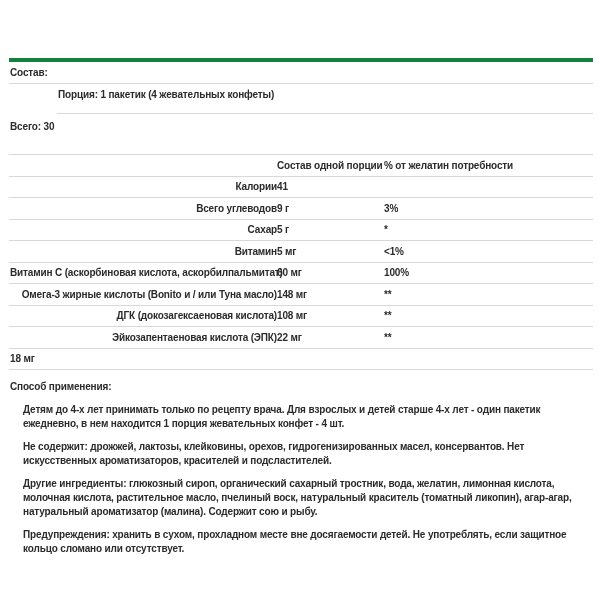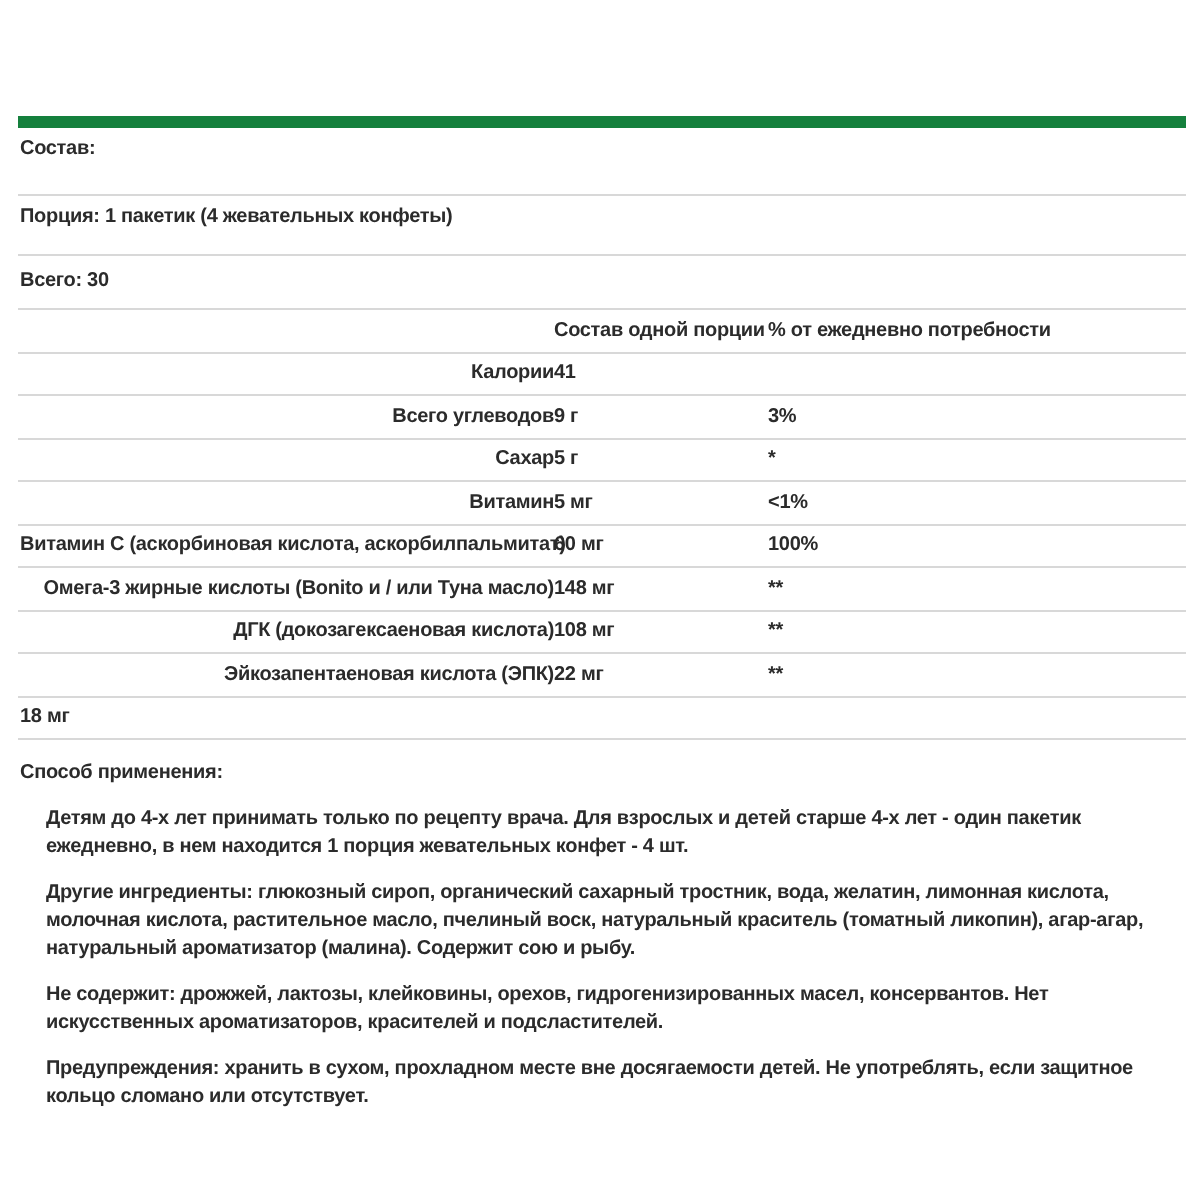--- a/index.html
+++ b/index.html
@@ -19,31 +19,32 @@
   }
   .sheet {
     margin: 58px 7px 0 9px;
   }
   .info-row {
     border-bottom: 1px solid #d8d8d8;
     line-height: 11px;
     padding-left: 1px;
   }
   .info-row.composition {
-    border-top: 6px solid #15803d;
+    border-top: 4px solid #15803d;
     padding-top: 5px;
-    padding-bottom: 17px;
+    padding-bottom: 5px;
   }
   .info-row.serving {
     padding-top: 5px;
     padding-bottom: 13px;
+    margin-left: 48px;
   }
   .info-row.total {
     padding-top: 7px;
-    padding-bottom: 8px;
+    padding-bottom: 22px;
   }
   .trow {
     display: grid;
     grid-template-columns: 267px 107px 1fr;
     align-items: center;
     border-bottom: 1px solid #d8d8d8;
     padding: 4.75px 0 4.75px 1px;
     line-height: 11px;
   }
   .trow .cell-name {
@@ -73,21 +74,21 @@
 
 <div class="sheet">
 
   <div class="info-row composition">Состав:</div>
   <div class="info-row serving">Порция: 1 пакетик (4 жевательных конфеты)</div>
   <div class="info-row total">Всего: 30</div>
 
   <div class="trow">
     <div class="cell-name"></div>
     <div class="cell-amount">Состав одной порции</div>
-    <div class="cell-dv">% от ежедневно потребности</div>
+    <div class="cell-dv">% от желатин потребности</div>
   </div>
 
   <div class="trow">
     <div class="cell-name">Калории</div>
     <div class="cell-amount">41</div>
     <div class="cell-dv"></div>
   </div>
 
   <div class="trow">
     <div class="cell-name">Всего углеводов</div>
@@ -133,18 +134,18 @@
 
   <div class="trow">
     <div class="cell-amount">18 мг</div>
     <div class="cell-dv"></div>
   </div>
 
 
   <div class="usage">
     <div class="usage-heading">Способ применения:</div>
     <p>Детям до 4-х лет принимать только по рецепту врача. Для взрослых и детей старше 4-х лет - один пакетик ежедневно, в нем находится 1 порция жевательных конфет - 4 шт.</p>
+    <p>Не содержит: дрожжей, лактозы, клейковины, орехов, гидрогенизированных масел, консервантов. Нет искусственных ароматизаторов, красителей и подсластителей.</p>
     <p>Другие ингредиенты: глюкозный сироп, органический сахарный тростник, вода, желатин, лимонная кислота, молочная кислота, растительное масло, пчелиный воск, натуральный краситель (томатный ликопин), агар-агар, натуральный ароматизатор (малина). Содержит сою и рыбу.</p>
-    <p>Не содержит: дрожжей, лактозы, клейковины, орехов, гидрогенизированных масел, консервантов. Нет искусственных ароматизаторов, красителей и подсластителей.</p>
     <p>Предупреждения: хранить в сухом, прохладном месте вне досягаемости детей. Не употреблять, если защитное кольцо сломано или отсутствует.</p>
   </div>
 
 </div>
 
 </body></html>

